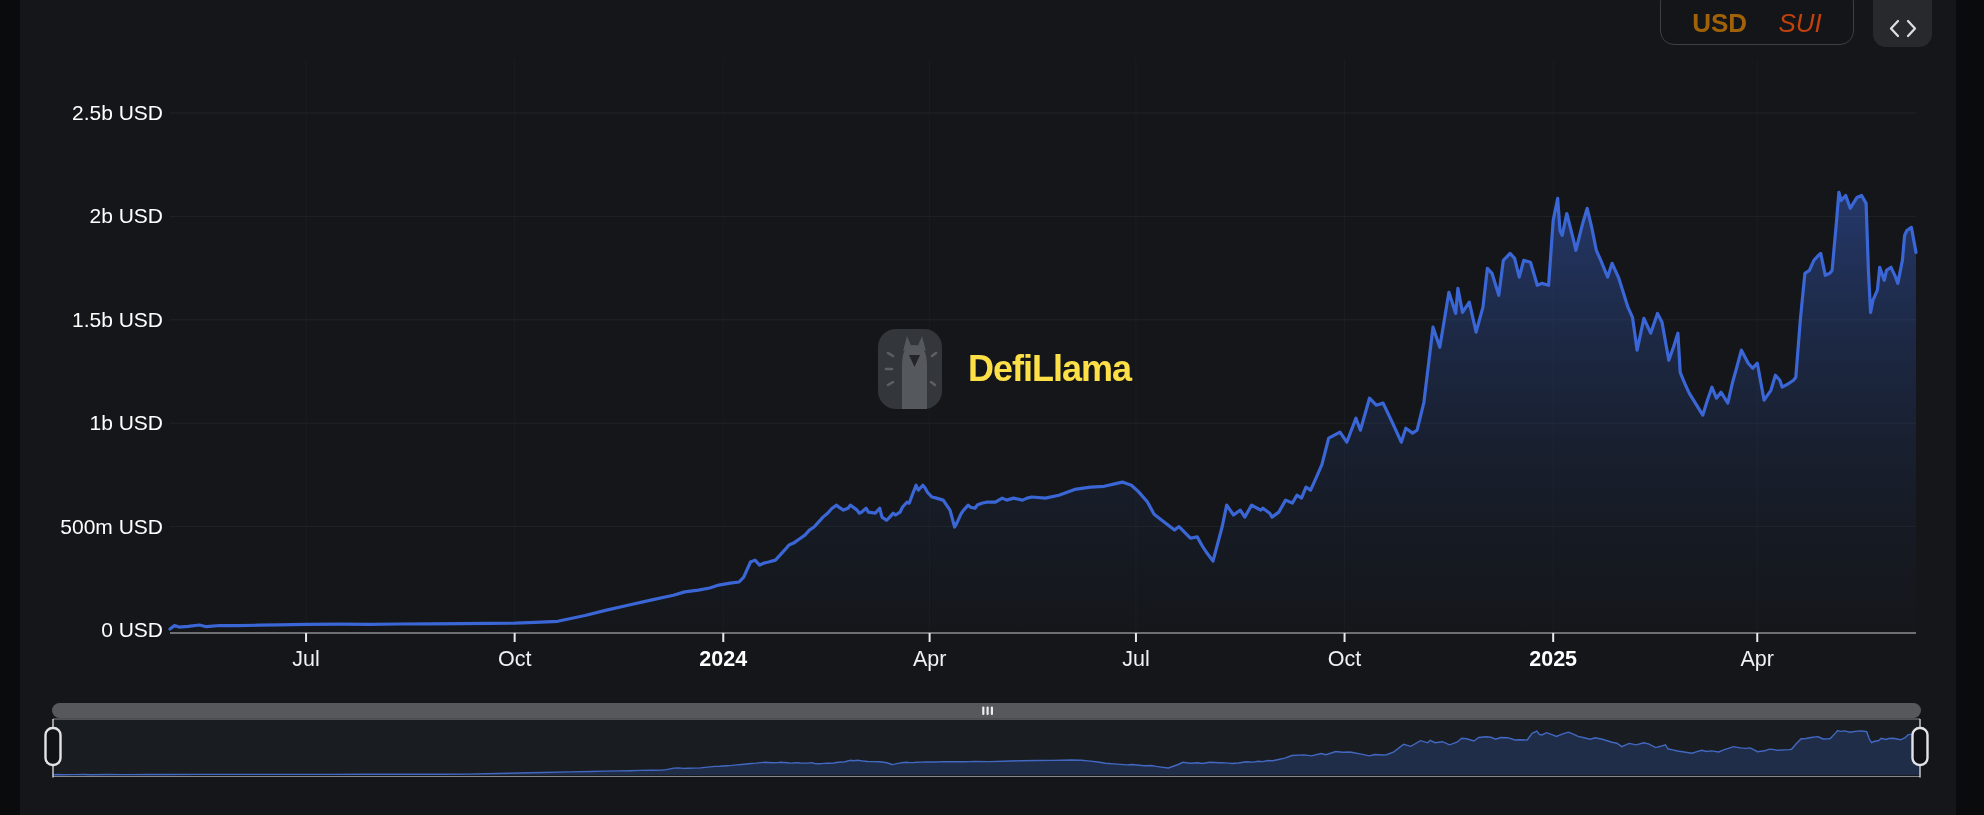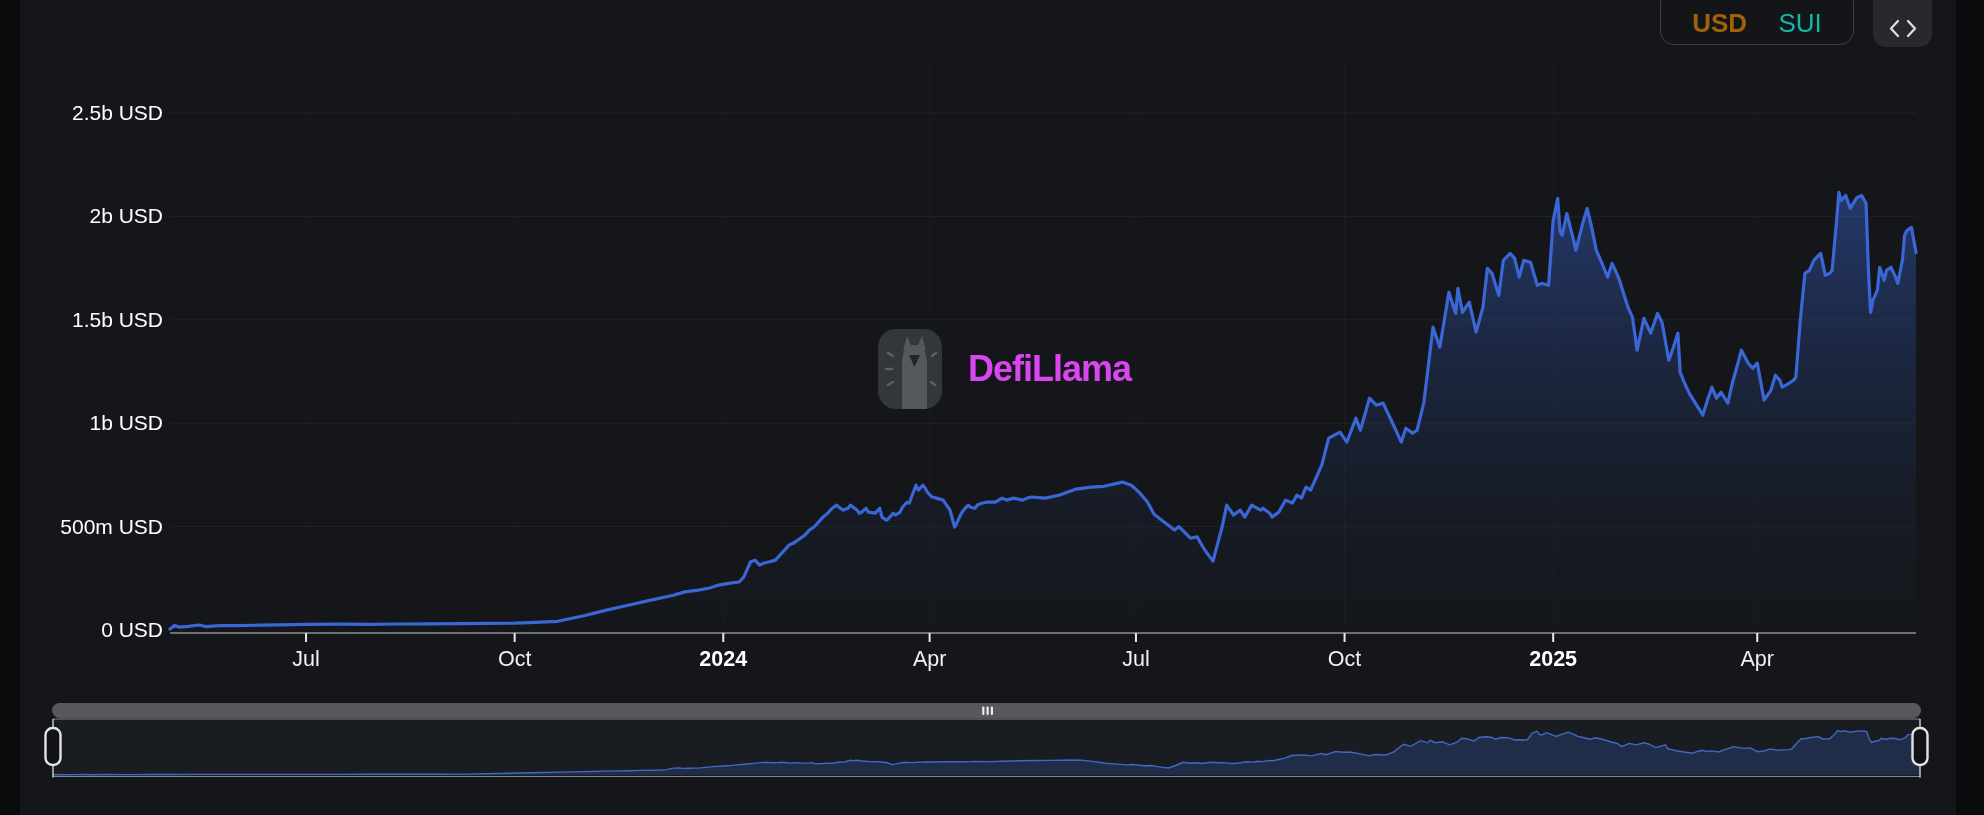--- a/index.html
+++ b/index.html
@@ -2,28 +2,28 @@
 <html><head>
 <meta charset="utf-8">
 <style>
   html,body{margin:0;padding:0;background:#0a0b0d;}
   .page{position:relative;width:1984px;height:815px;overflow:hidden;background:#0a0b0d;
         font-family:"Liberation Sans",sans-serif;}
   .card{position:absolute;left:20px;top:0;width:1936px;height:815px;background:#141619;}
   svg.chart{position:absolute;left:0;top:0;}
   .watermark{position:absolute;left:878px;top:329px;display:flex;align-items:center;gap:26px;
              pointer-events:none;}
-  .watermark .brand{font-size:36px;font-weight:700;letter-spacing:-1px;color:#d946ef;}
+  .watermark .brand{font-size:36px;font-weight:700;letter-spacing:-1px;color:#fde047;}
   .currency-toggle{position:absolute;left:1660px;top:-12px;height:57px;width:194px;
         border:1px solid #3d3f44;border-radius:14px;background:#131518;
         display:flex;align-items:flex-end;justify-content:space-evenly;box-sizing:border-box;
         padding-bottom:8px;}
   .currency-toggle .opt{font-size:26px;line-height:26px;cursor:pointer;}
   .opt.active{color:#a16207;font-weight:700;}
-  .opt.inactive{color:#14b8a6;font-weight:400;}
+  .opt.inactive{color:#c2410c;font-weight:400;font-style:italic;}
   .embed-btn{position:absolute;left:1873px;top:-12px;width:59px;height:59px;background:#28292d;
         border-radius:13px;display:flex;align-items:flex-end;justify-content:center;
         padding-bottom:9px;box-sizing:border-box;cursor:pointer;}
 </style>
 </head>
 <body>
 
 <div class="page">
   <div class="card"></div>
 

